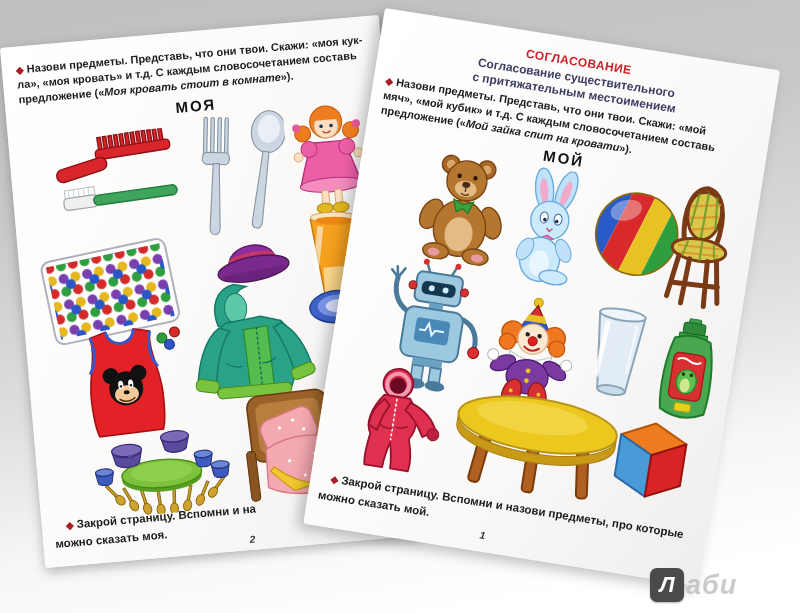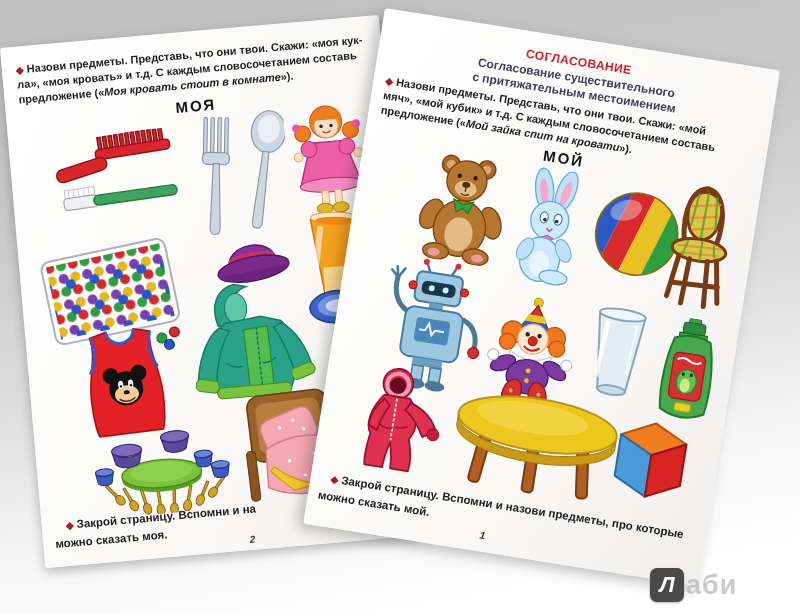--- a/index.html
+++ b/index.html
@@ -26,21 +26,21 @@
   .sub1{top:32px;} .sub2{top:47px;}
   .footer-line{position:absolute;margin:0;font-size:11.5px;line-height:15px;font-weight:600;color:#1c1c1c;}
   .pagenum{position:absolute;font-size:10px;font-style:italic;color:#333;font-weight:600;}
   .item{position:absolute;}
   em{font-style:italic;}
   b{font-weight:bold;}
   .watermark{position:absolute;left:650px;top:568px;z-index:5;display:flex;align-items:center;}
   .wm-box{width:34px;height:34px;background:#4c4a48;border-radius:7px;color:#fff;
     font-weight:bold;font-style:italic;font-size:22px;display:flex;align-items:center;
     justify-content:center;box-shadow:0 1px 2px rgba(0,0,0,.3);}
-  .wm-rest{font-size:27px;font-weight:bold;color:#b9b9b9;opacity:.75;
+  .wm-rest{font-size:27px;font-weight:bold;font-style:italic;color:#b9b9b9;opacity:.75;
     letter-spacing:1px;margin-left:2px;}
 </style>
 </head>
 <body>
 
 <div class="stage">
 
   <div class="page page-left">
     <div class="intro">
       <p class="line"><span class="diamond">◆</span> <span>Назови предметы. Представь, что они твои. Скажи: «моя кук-</span></p>

